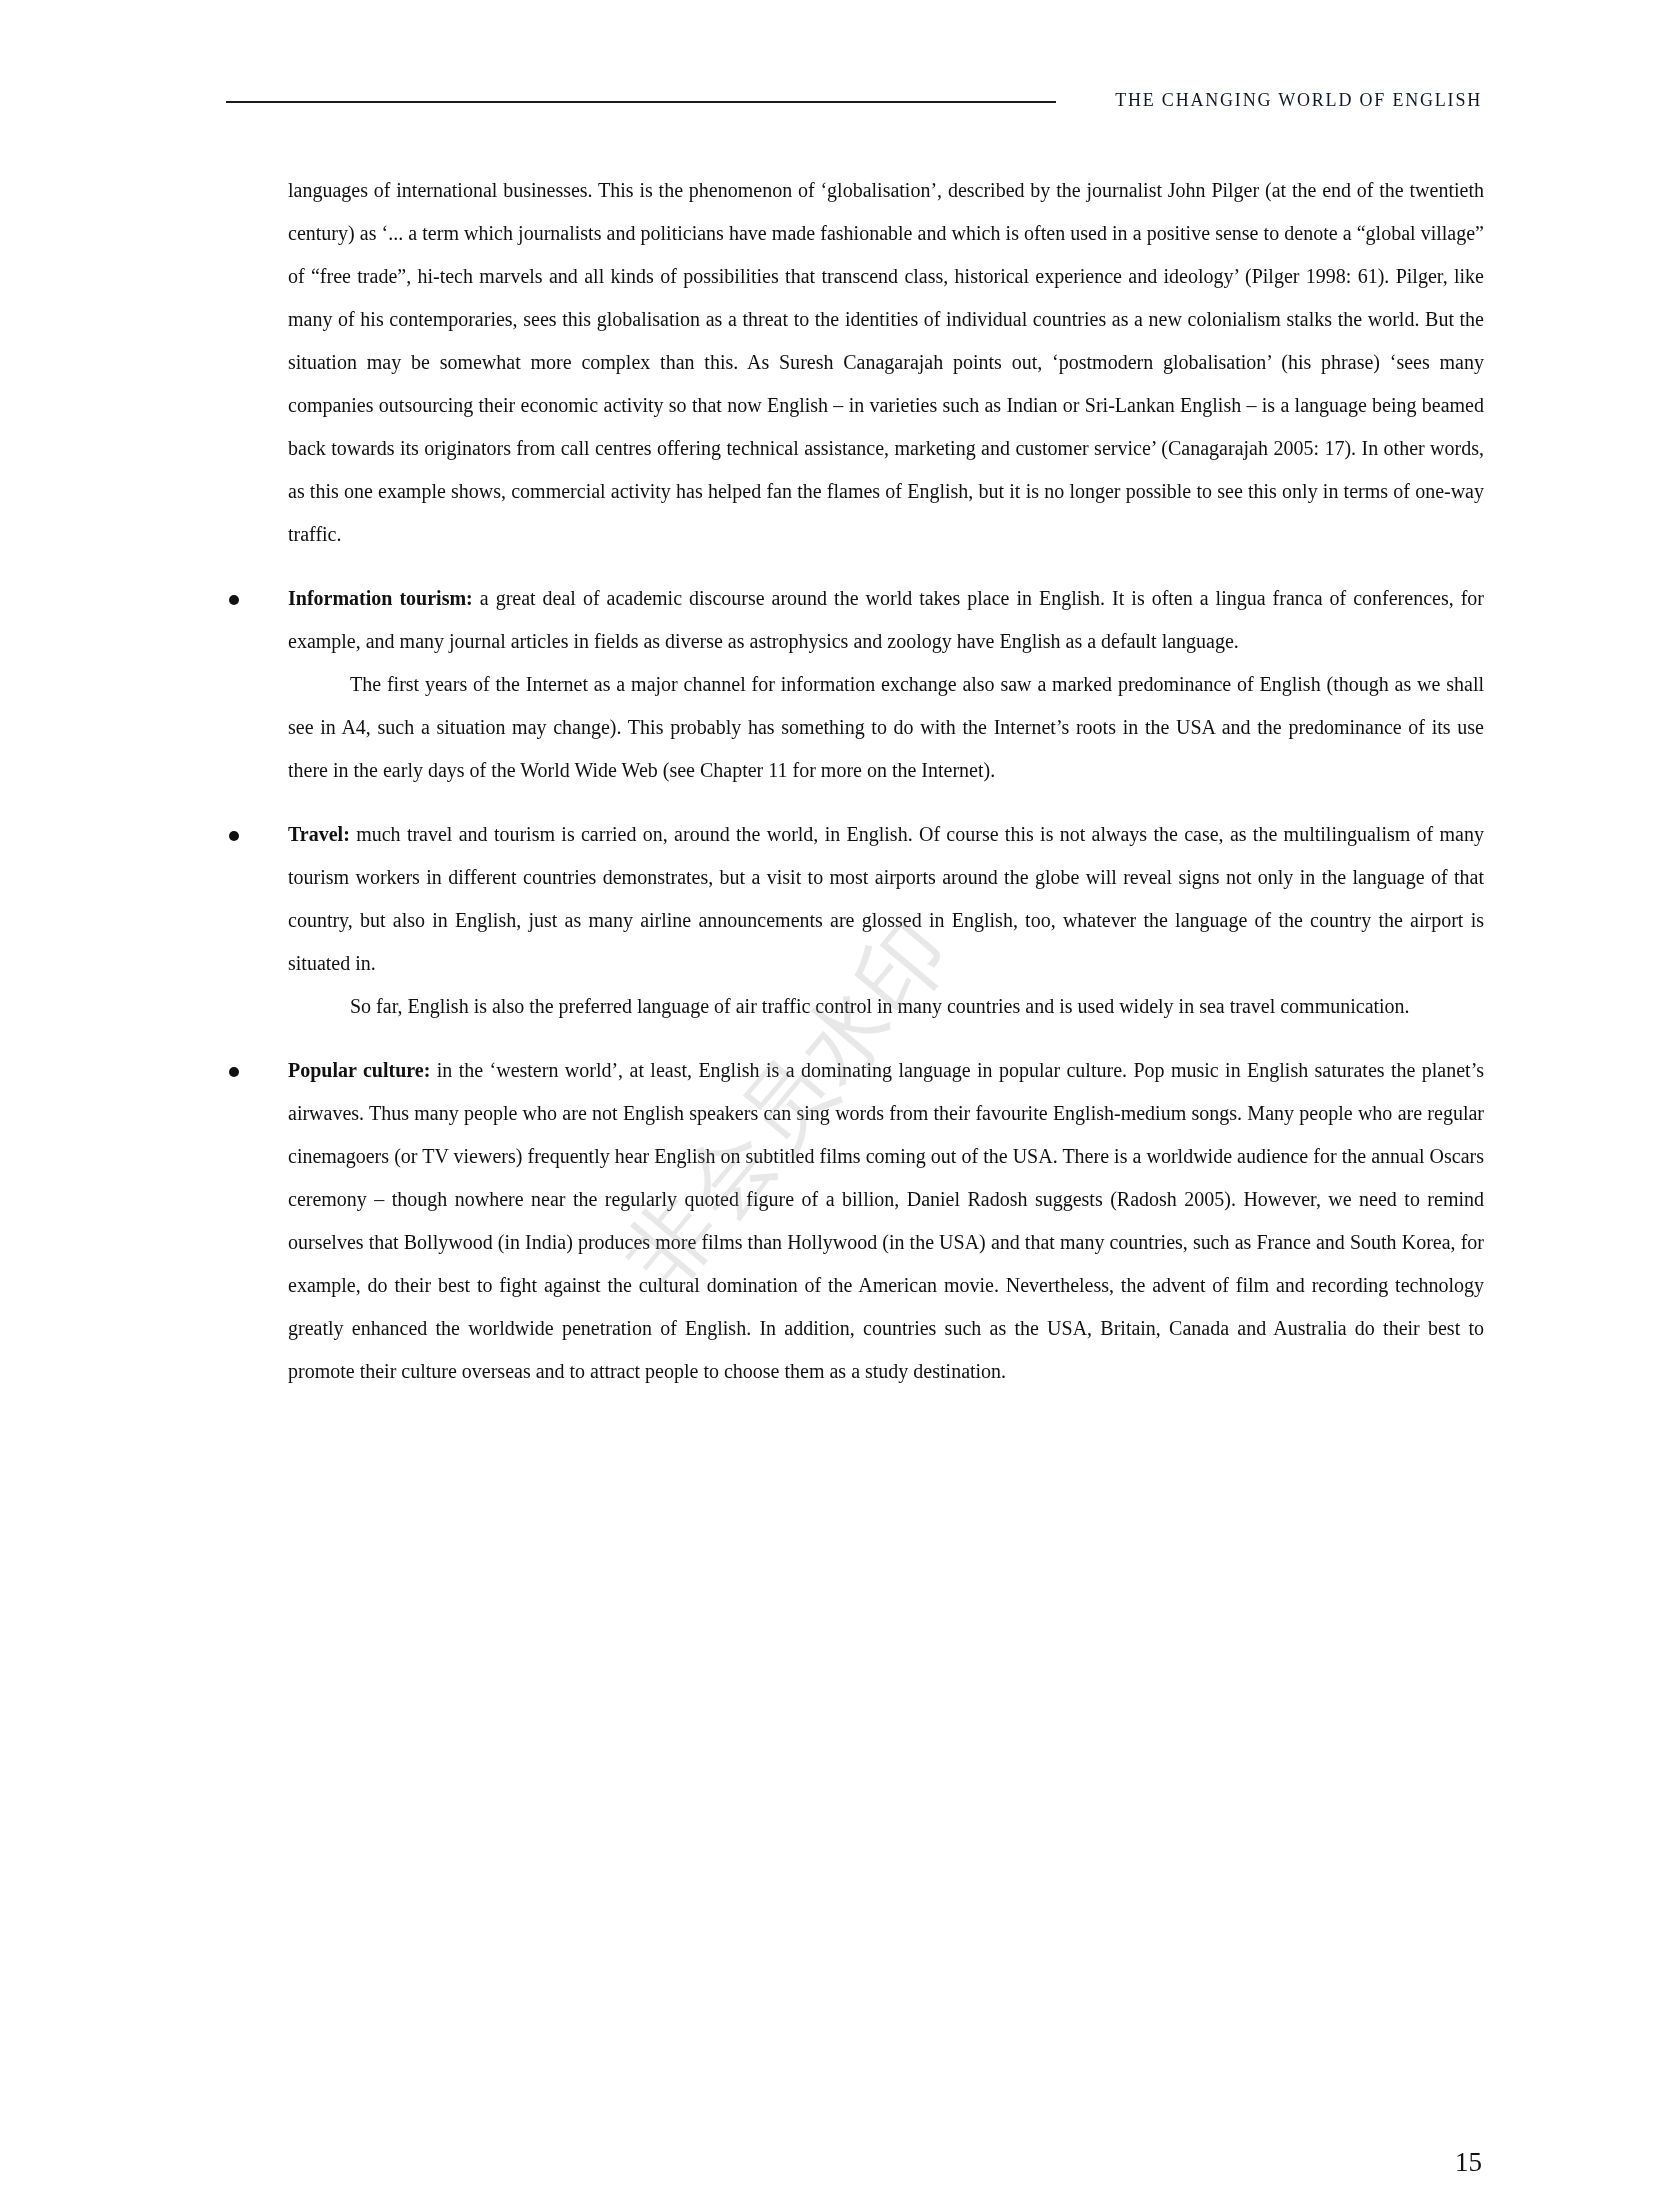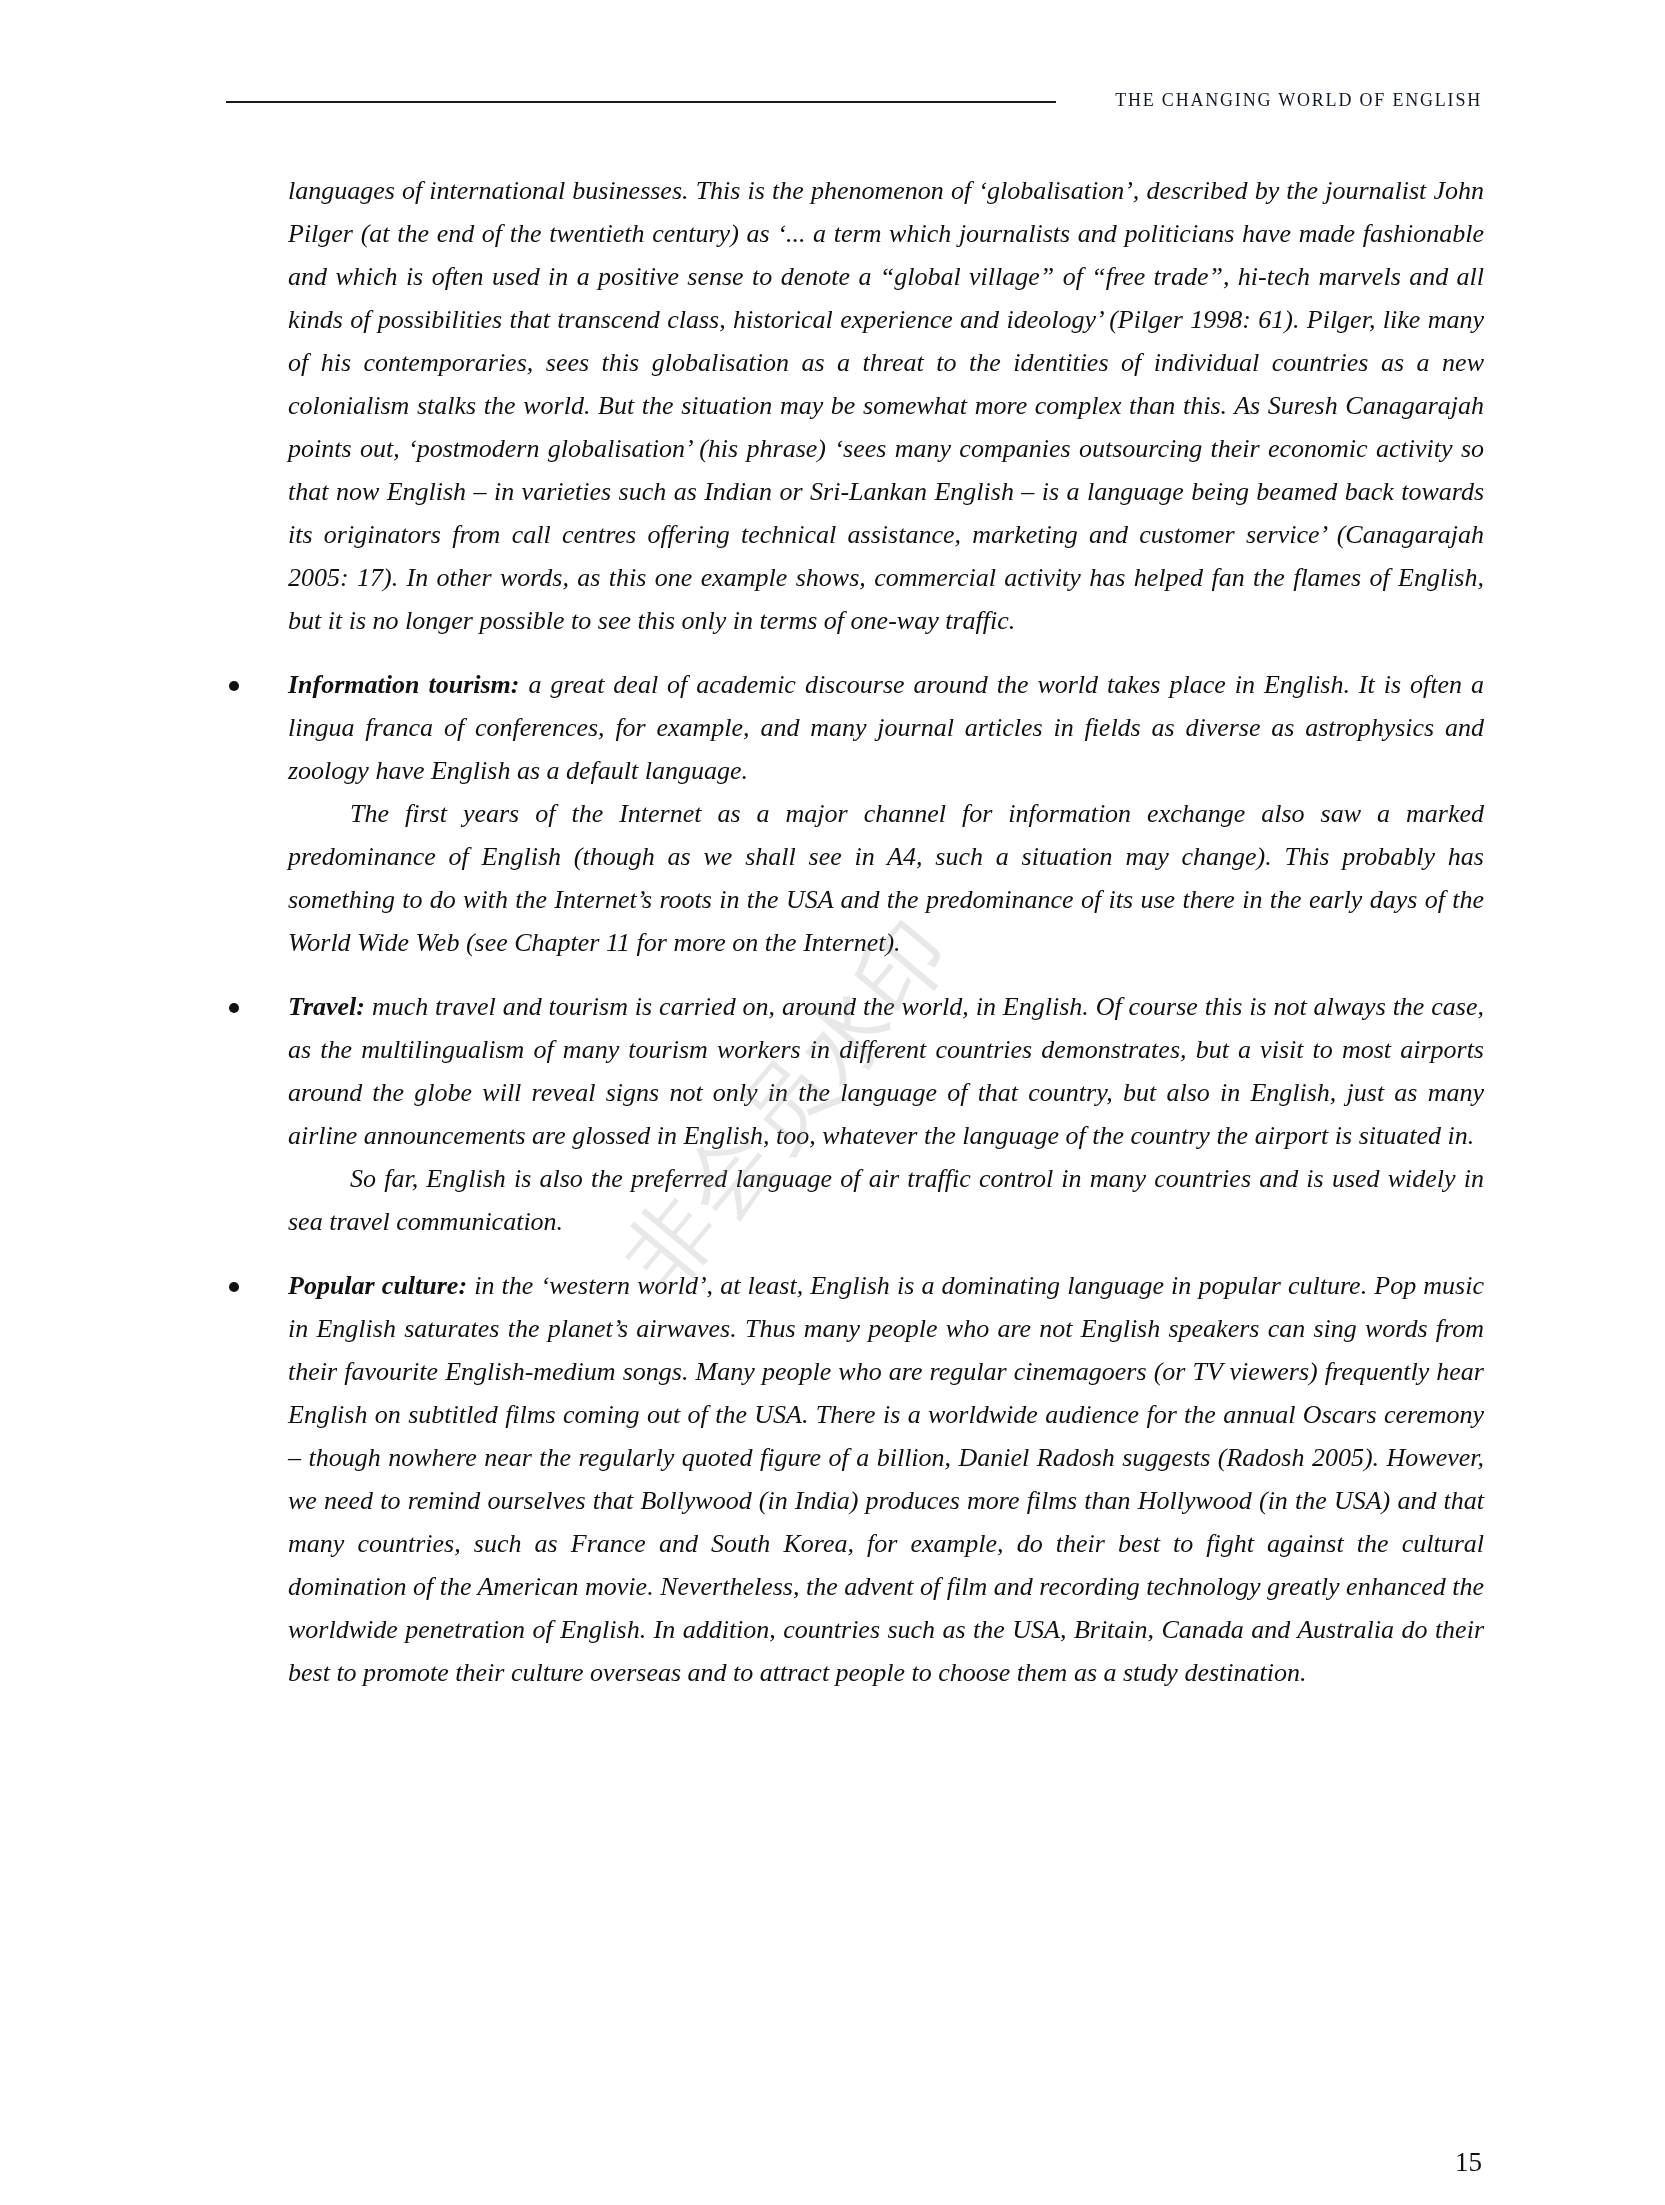--- a/index.html
+++ b/index.html
@@ -1,21 +1,21 @@
 <!DOCTYPE html>
 <html style="font-size:12px"><head>
 <meta charset="utf-8">
 <style>
   html, body { margin: 0; padding: 0; background: #ffffff; }
   body { width: 1666px; height: 2205px; position: relative; overflow: hidden;
          font-family: "Liberation Serif", "DejaVu Serif", serif; color: #111111; }
   .header-rule { position: absolute; left: 226px; top: 101px; width: 830px; height: 2.2px; background: #1a1a1a; }
   .running-head { position: absolute; right: 184px; top: 90px; font-size: 18px; letter-spacing: 1.8px;
                   text-transform: uppercase; color: #0f172a; white-space: nowrap; margin-left: 43px; }
-  .body { position: absolute; left: 288px; top: 169px; width: 1196px; font-size: 26px; line-height: 43px; font-style: italic; }
+  .body { position: absolute; left: 288px; top: 169px; width: 1196px; font-size: 20px; line-height: 43px; }
   .para { margin: 0; text-align: justify; text-align-last: left; }
   .indent { text-indent: 62px; }
   .bullet-item { position: relative; margin-top: 21px; }
   .bullet-dot { position: absolute; left: -59px; top: 18px; width: 10.4px; height: 10.4px; border-radius: 50%; background: #111; }
   .term { font-weight: bold; }
   .page-number { position: absolute; right: 184px; top: 2147px; font-size: 27px; color: #111; }
   .watermark { position: absolute; left: 563px; top: 1045px; font-family: "DejaVu Sans", sans-serif; font-size: 87px;
                color: rgba(150,150,150,0.22); transform: rotate(-50deg); transform-origin: center; white-space: nowrap;
                pointer-events: none; letter-spacing: 3px; }
 </style>

